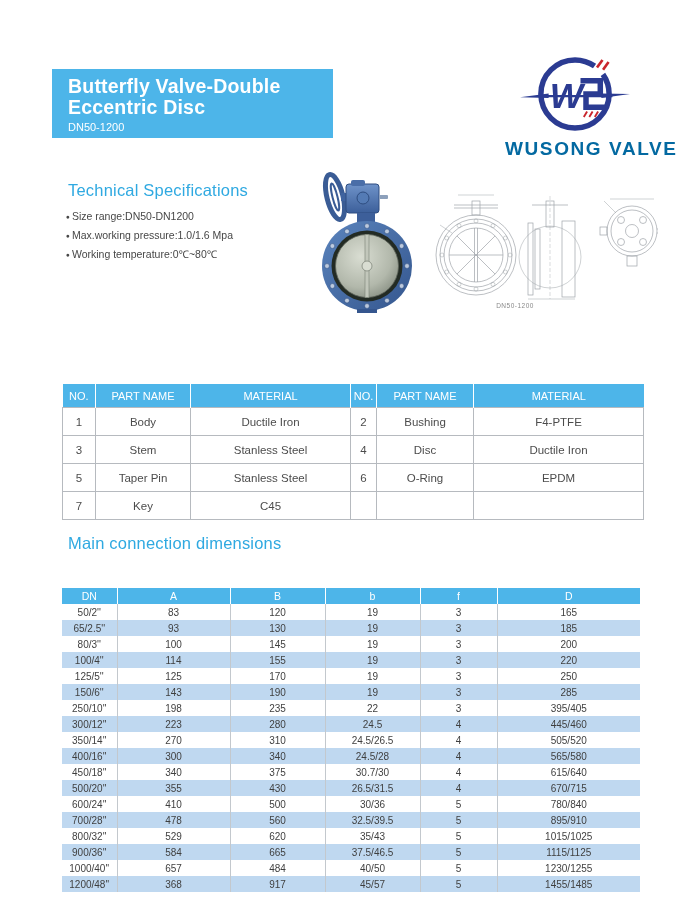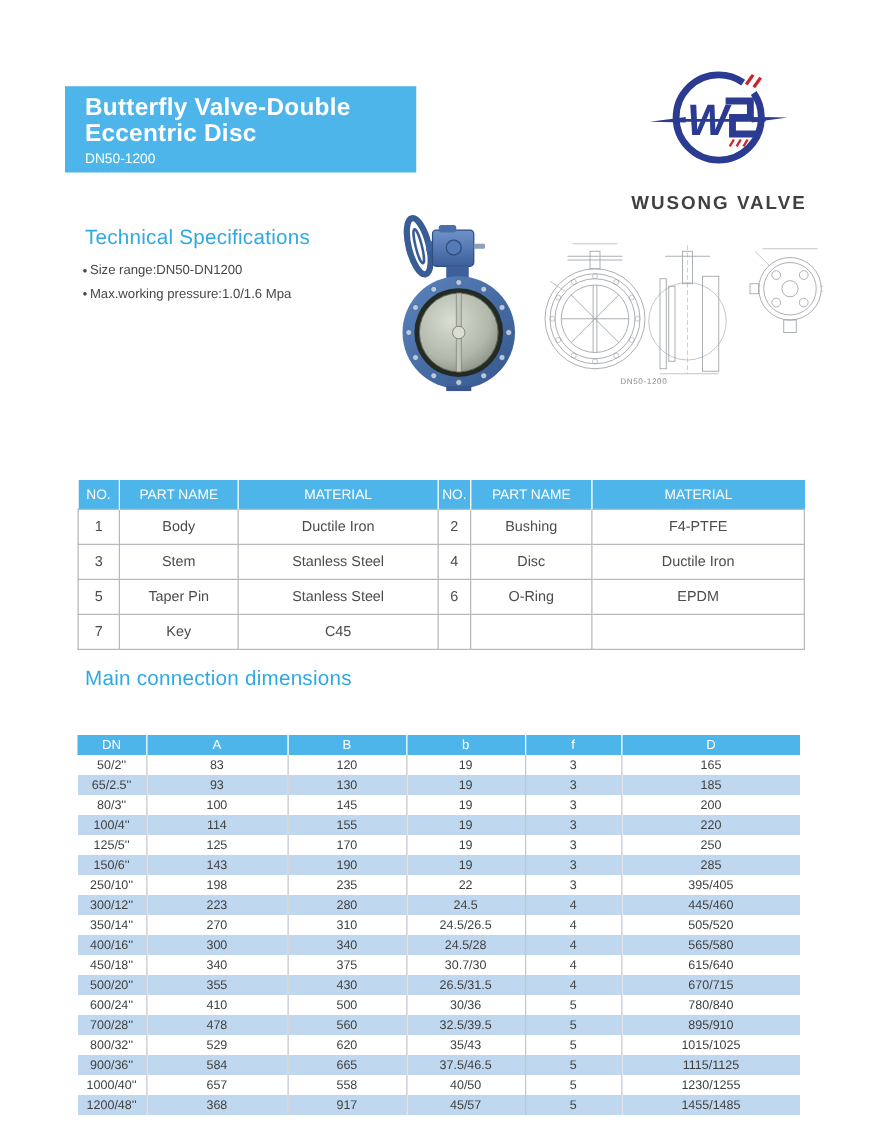--- a/index.html
+++ b/index.html
@@ -9,21 +9,21 @@
   }
   
   .title-block{
     position:absolute; left:52px; top:69px; width:281px; height:69px;
     background:#4DB5E9; color:#ffffff; box-sizing:border-box; padding:7px 0 0 16px;
   }
   .title-line{font-size:19.5px; font-weight:bold; line-height:21px; letter-spacing:.2px;}
   .title-sub{font-size:11px; margin-top:3px;}
   .logo-wrap{position:absolute; left:505px; top:52px; width:140px; text-align:center;}
   .logo-mark{display:block; margin:0 auto;}
-  .logo-text{font-size:15px; font-weight:bold; color:#404040; letter-spacing:1.6px; margin-top:18px; white-space:nowrap;}
+  .logo-text{font-size:19px; font-weight:bold; color:#0369a1; letter-spacing:1.6px; margin-top:2px; white-space:nowrap;}
   
   .sec{position:absolute; left:68px; margin:0; font-size:16.5px; font-weight:normal; color:#2FA9E1; letter-spacing:.2px;}
   #h-spec{top:181px;}
   #h-comp{top:329px;}
   #h-dims{top:534px;}
   
   .specs{position:absolute; left:66px; top:207px; margin:0; padding:0; list-style:none;}
   .specs li{font-size:10.5px; color:#474747; line-height:18.5px; white-space:nowrap;}
   .specs li::before{content:"●"; font-size:6.5px; vertical-align:1.5px; margin-right:2px; color:#474747;}
   
@@ -84,20 +84,21 @@
       <line x1="63" y1="59" x2="66" y2="54" stroke="#C9252C" stroke-width="1.7"></line>
       <line x1="68" y1="59" x2="71" y2="54" stroke="#C9252C" stroke-width="1.7"></line>
     </svg>
     <div class="logo-text">WUSONG VALVE</div>
   </div>
 
   <h2 class="sec" id="h-spec">Technical Specifications</h2>
   <ul class="specs">
       <li>Size range:DN50-DN1200</li>
       <li>Max.working pressure:1.0/1.6 Mpa</li>
+      <li>Working temperature:0℃~80℃</li>
     </ul>
 
   <svg class="valve-photo" width="135" height="142" viewBox="0 0 135 142">
     <defs>
       <radialGradient id="discG" cx="40%" cy="35%" r="75%">
         <stop offset="0%" stop-color="#d9ddd2"></stop>
           <stop offset="65%" stop-color="#b2b8ab"></stop>
           <stop offset="100%" stop-color="#848b7f"></stop>
       </radialGradient>
       <linearGradient id="flangeG" x1="0" y1="0" x2="1" y2="1">
@@ -408,21 +409,21 @@
           <td>900/36''</td>
           <td>584</td>
           <td>665</td>
           <td>37.5/46.5</td>
           <td>5</td>
           <td>1115/1125</td>
         </tr>
         <tr>
           <td>1000/40''</td>
           <td>657</td>
-          <td>558</td>
+          <td>484</td>
           <td>40/50</td>
           <td>5</td>
           <td>1230/1255</td>
         </tr>
         <tr>
           <td>1200/48''</td>
           <td>368</td>
           <td>917</td>
           <td>45/57</td>
           <td>5</td>

